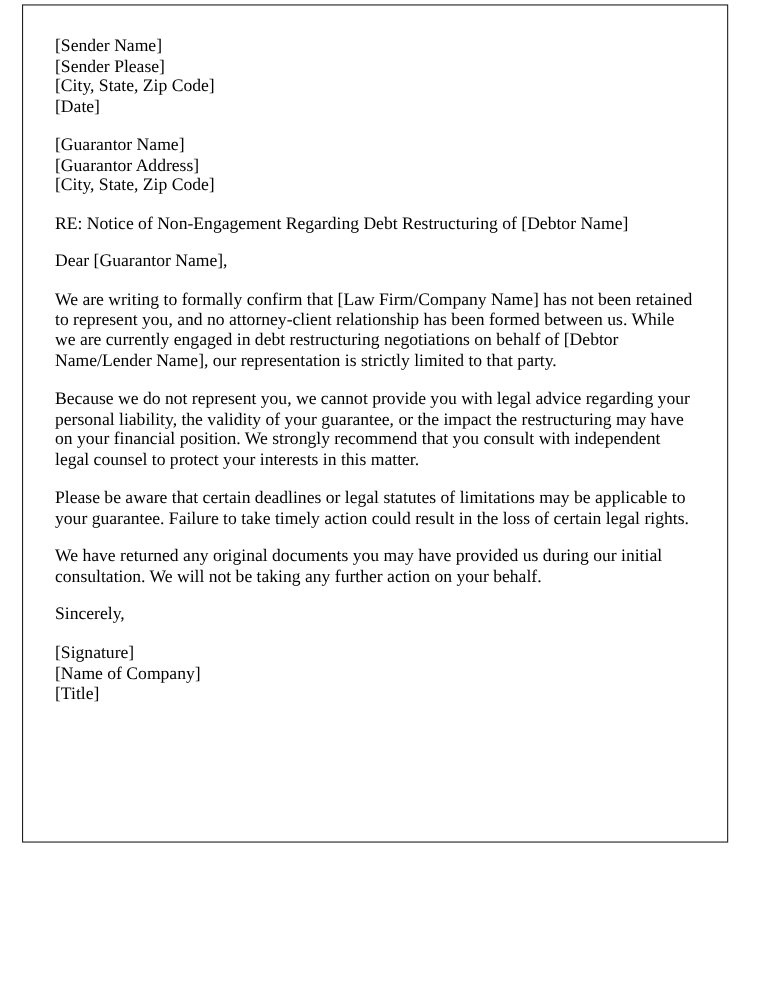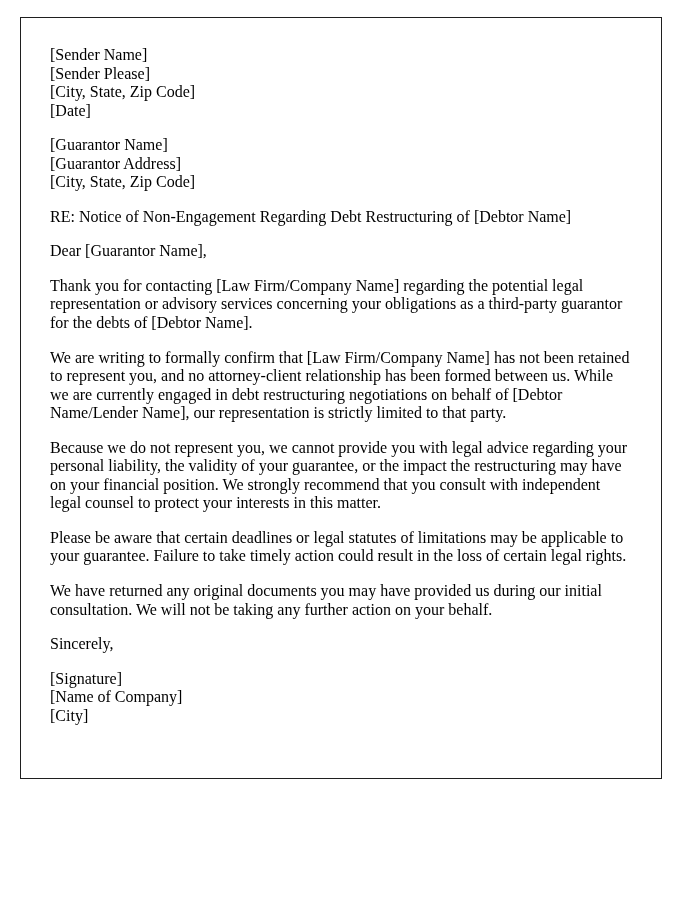--- a/index.html
+++ b/index.html
@@ -15,21 +15,21 @@
   .page {
     position: relative;
     width: 700px;
     height: 900px;
     background: var(--bg-color);
     overflow: hidden;
   }
   .letter {
     position: absolute;
     left: 20px;
-    top: 17px;
+    top: 4px;
     width: 642px;
     height: 762px;
     border: 1px solid var(--border-color);
     padding: 12px 18px 0 29px;
     overflow: hidden;
   }
   .block {
     margin: 16px 0;
     font-size: 16px;
     line-height: 1.16;
@@ -61,38 +61,35 @@
     <div class="block">
       <div>[Guarantor Name]</div>
       <div>[Guarantor Address]</div>
       <div>[City, State, Zip Code]</div>
     </div>
 
     <div class="block subject">RE: Notice of Non-Engagement Regarding Debt Restructuring of [Debtor Name]</div>
 
     <div class="block">Dear [Guarantor Name],</div>
 
-    <div class="block para">Thank you for contacting [Law Firm/Company Name] regarding the potential legal
-representation or advisory services concerning your obligations as a third-party guarantor
-for the debts of [Debtor Name].</div>
     <div class="block para">We are writing to formally confirm that [Law Firm/Company Name] has not been retained
 to represent you, and no attorney-client relationship has been formed between us. While
 we are currently engaged in debt restructuring negotiations on behalf of [Debtor
 Name/Lender Name], our representation is strictly limited to that party.</div>
     <div class="block para">Because we do not represent you, we cannot provide you with legal advice regarding your
 personal liability, the validity of your guarantee, or the impact the restructuring may have
 on your financial position. We strongly recommend that you consult with independent
 legal counsel to protect your interests in this matter.</div>
     <div class="block para">Please be aware that certain deadlines or legal statutes of limitations may be applicable to
 your guarantee. Failure to take timely action could result in the loss of certain legal rights.</div>
     <div class="block para">We have returned any original documents you may have provided us during our initial
 consultation. We will not be taking any further action on your behalf.</div>
 
     <div class="block">Sincerely,</div>
 
     <div class="block">
       <div>[Signature]</div>
       <div>[Name of Company]</div>
-      <div>[City]</div>
+      <div>[Title]</div>
     </div>
 
   </div>
 </div>
 
 </body></html>

